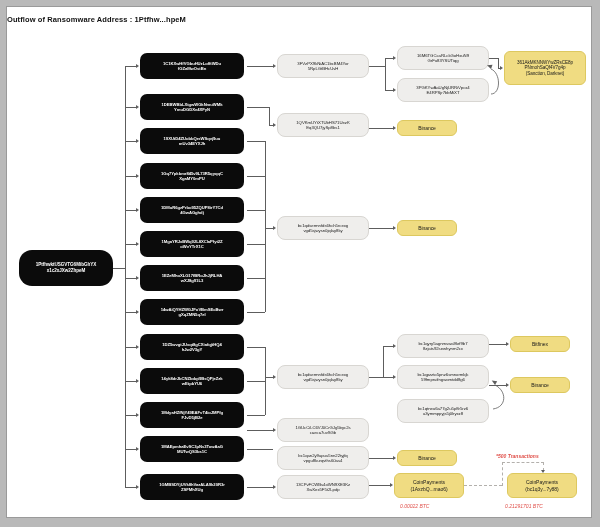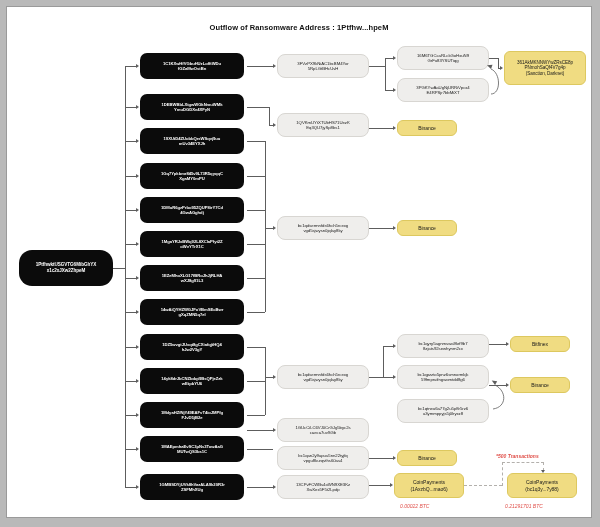--- a/index.html
+++ b/index.html
@@ -15,26 +15,25 @@
     width:586px;height:512px;
     background:#ffffff;
     border:1px solid #9a9a9a;
     box-sizing:border-box;
     overflow:hidden;
   }
   #title{
     position:absolute;
     left:0;top:8px;
     width:100%;
-    text-align:center;
+    text-align:left;
     font-size:7.5px;
     font-weight:bold;
     color:#111;
     letter-spacing:.1px;
-    margin-top:8px;
   }
   
   .node{
     position:absolute;
     box-sizing:border-box;
     display:flex;
     flex-direction:column;
     align-items:center;
     justify-content:center;
     text-align:center;

